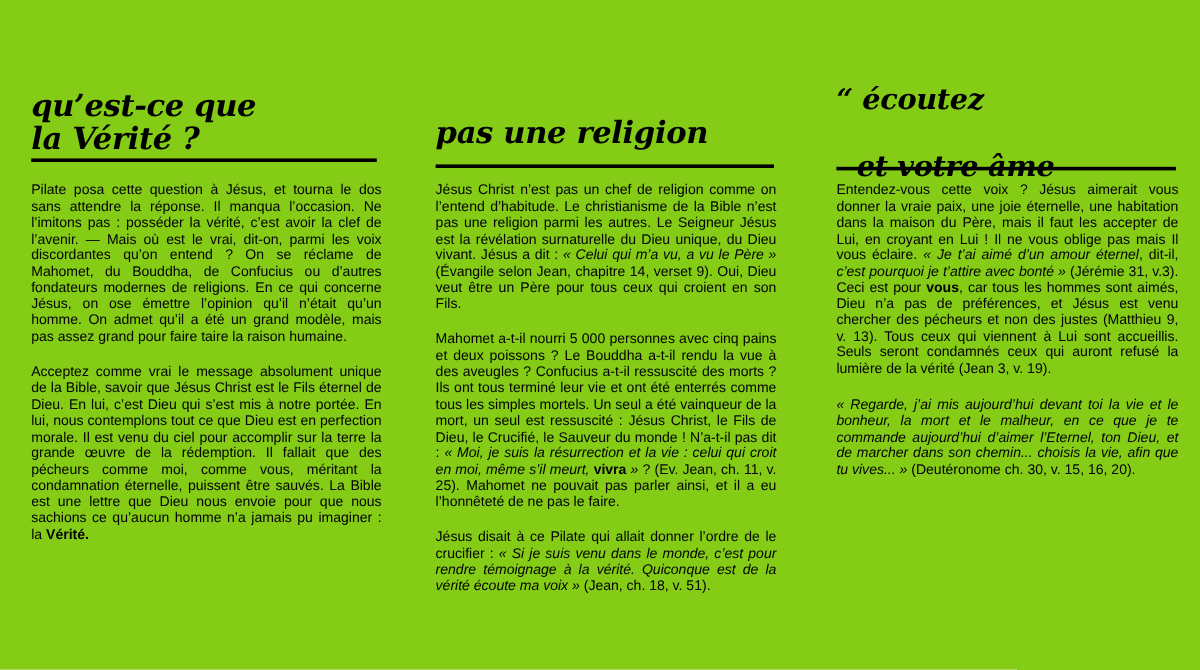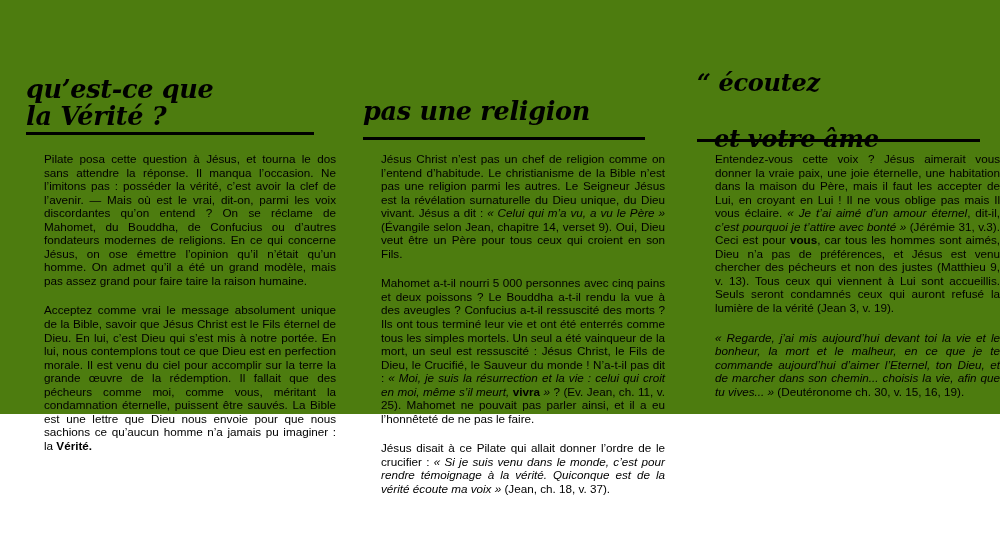--- a/index.html
+++ b/index.html
@@ -10,22 +10,22 @@
   body {
     width: 1000px;
     height: 558px;
     font-family: "Liberation Sans", sans-serif;
     color: #000000;
     overflow: hidden;
   }
   .page {
     position: relative;
     width: 1000px;
-    height: 414px;
-    background: #4d7c0f;
+    height: 558px;
+    background: #84cc16;
   }
   .column {
     position: absolute;
     top: 0;
     height: 558px;
     box-sizing: border-box;
   }
   
   #col-1 { left: 26px;  width: 292px; }
   #col-2 { left: 363px; width: 284px; text-decoration: underline; }
@@ -78,21 +78,21 @@
     height: 3px;
     background: #000000;
   }
   #col-1 .rule { top: 132px; width: 288px; }
   #col-2 .rule { top: 137px; width: 282px; }
   #col-3 .rule { top: 139px; width: 283px; }
 
   
   .body-zone {
     position: absolute;
-    left: 18px;
+    left: 0;
     width: 100%;
   }
   #col-1 .body-zone { top: 152px; }
   #col-2 .body-zone { top: 152px; }
   #col-3 .body-zone { top: 152px; }
 
   p.para {
     margin: 0;
     font-family: "Liberation Sans", sans-serif;
     font-size: 11.7px;
@@ -126,31 +126,31 @@
   </div>
 
   <div class="column" id="col-2">
     <div class="head-zone">
       <h1 class="heading">pas une religion</h1>
     </div>
     <div class="rule"></div>
     <div class="body-zone">
         <p class="para"><span>Jésus Christ n’est pas un chef de religion comme on l’entend d’habitude. Le christianisme de la Bible n’est pas une religion parmi les autres. Le Seigneur Jésus est la révélation surnaturelle du Dieu unique, du Dieu vivant. Jésus a dit : </span><i>« Celui qui m’a vu, a vu le Père »</i><span> (Évangile selon Jean, chapitre 14, verset 9). Oui, Dieu veut être un Père pour tous ceux qui croient en son Fils.</span></p>
         <p class="para"><span>Mahomet a-t-il nourri 5 000 personnes avec cinq pains et deux poissons ? Le Bouddha a-t-il rendu la vue à des aveugles ? Confucius a-t-il ressuscité des morts ? Ils ont tous terminé leur vie et ont été enterrés comme tous les simples mortels. Un seul a été vainqueur de la mort, un seul est ressuscité : Jésus Christ, le Fils de Dieu, le Crucifié, le Sauveur du monde ! N’a-t-il pas dit : </span><i>« Moi, je suis la résurrection et la vie : celui qui croit en moi, même s’il meurt, </i><b>vivra</b><i> »</i><span> ? (Ev. Jean, ch. 11, v. 25). Mahomet ne pouvait pas parler ainsi, et il a eu l’honnêteté de ne pas le faire.</span></p>
-        <p class="para"><span>Jésus disait à ce Pilate qui allait donner l’ordre de le crucifier : </span><i>« Si je suis venu dans le monde, c’est pour rendre témoignage à la vérité. Quiconque est de la vérité écoute ma voix »</i><span> (Jean, ch. 18, v. 37).</span></p>
+        <p class="para"><span>Jésus disait à ce Pilate qui allait donner l’ordre de le crucifier : </span><i>« Si je suis venu dans le monde, c’est pour rendre témoignage à la vérité. Quiconque est de la vérité écoute ma voix »</i><span> (Jean, ch. 18, v. 51).</span></p>
       </div>
   </div>
 
   <div class="column" id="col-3">
     <div class="head-zone">
       <h1 class="heading">
         <span class="line1">“ écoutez</span>
         <span class="line2">et votre âme</span>
       </h1>
     </div>
     <div class="rule"></div>
     <div class="body-zone">
         <p class="para"><span>Entendez-vous cette voix ? Jésus aimerait vous donner la vraie paix, une joie éternelle, une habitation dans la maison du Père, mais il faut les accepter de Lui, en croyant en Lui ! Il ne vous oblige pas mais Il vous éclaire. </span><i>« Je t’ai aimé d’un amour éternel</i><span>, dit-il, </span><i>c’est pourquoi je t’attire avec bonté »</i><span> (Jérémie 31, v.3). Ceci est pour </span><b>vous</b><span>, car tous les hommes sont aimés, Dieu n’a pas de préférences, et Jésus est venu chercher des pécheurs et non des justes (Matthieu 9, v. 13). Tous ceux qui viennent à Lui sont accueillis. Seuls seront condamnés ceux qui auront refusé la lumière de la vérité (Jean 3, v. 19).</span></p>
-        <p class="para"><i>« Regarde, j’ai mis aujourd’hui devant toi la vie et le bonheur, la mort et le malheur, en ce que je te commande aujourd’hui d’aimer l’Eternel, ton Dieu, et de marcher dans son chemin... choisis la vie, afin que tu vives... »</i><span> (Deutéronome ch. 30, v. 15, 16, 19).</span></p>
+        <p class="para"><i>« Regarde, j’ai mis aujourd’hui devant toi la vie et le bonheur, la mort et le malheur, en ce que je te commande aujourd’hui d’aimer l’Eternel, ton Dieu, et de marcher dans son chemin... choisis la vie, afin que tu vives... »</i><span> (Deutéronome ch. 30, v. 15, 16, 20).</span></p>
       </div>
   </div>
 
 </div>
 
 </body></html>

